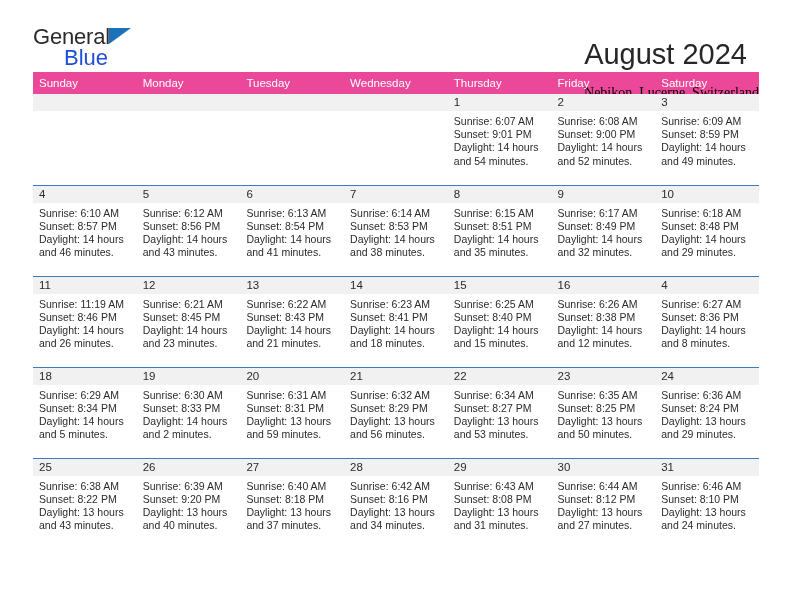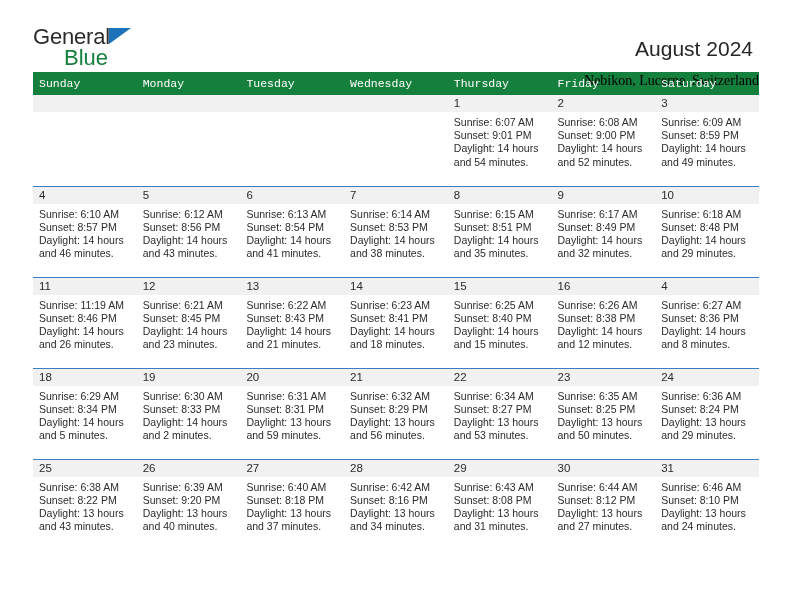--- a/index.html
+++ b/index.html
@@ -50,62 +50,61 @@
     height: 0;
     border-top: 16px solid #1c72b8;
     border-right: 22px solid transparent;
     vertical-align: top;
     margin-left: -1px;
     margin-top: 2px;
   }
   .brand-blue {
     font-size: 22px;
     line-height: 22px;
-    color: #15803d;
+    color: #1d4ed8;
     margin-left: 31px;
     display: block;
     margin-top: -1px;
   }
   .title-block {
     text-align: right;
     flex: 1 1 auto;
   }
   .cal-title {
-    font-size: 21px;
+    font-size: 29px;
     line-height: 33px;
     color: #262626;
     font-weight: normal;
-    margin: 6px;
+    margin: 12px;
   }
   .cal-subtitle {
     font-size: 14px;
     line-height: 20px;
     color: #000000;
     margin: 5px 0 0 0;
     font-weight: normal;
     font-family: Liberation Serif, serif;
   }
 
   
   .calendar {
     width: 726px;
     border-collapse: collapse;
     table-layout: fixed;
   }
   .calendar th {
-    background: #15803d;
+    background: #ec4899;
     color: #ffffff;
     font-weight: normal;
     font-size: 11.5px;
     text-align: left;
     padding: 5px 0 5px 6px;
     height: 19px;
     box-sizing: border-box;
     border: none;
-    font-family: Liberation Mono, monospace;
   }
   .calendar td {
     vertical-align: top;
     padding: 0;
     border: none;
     border-top: 1px solid #3b7dc0;
     height: 91px;
     box-sizing: border-box;
     background: #ffffff;
   }

